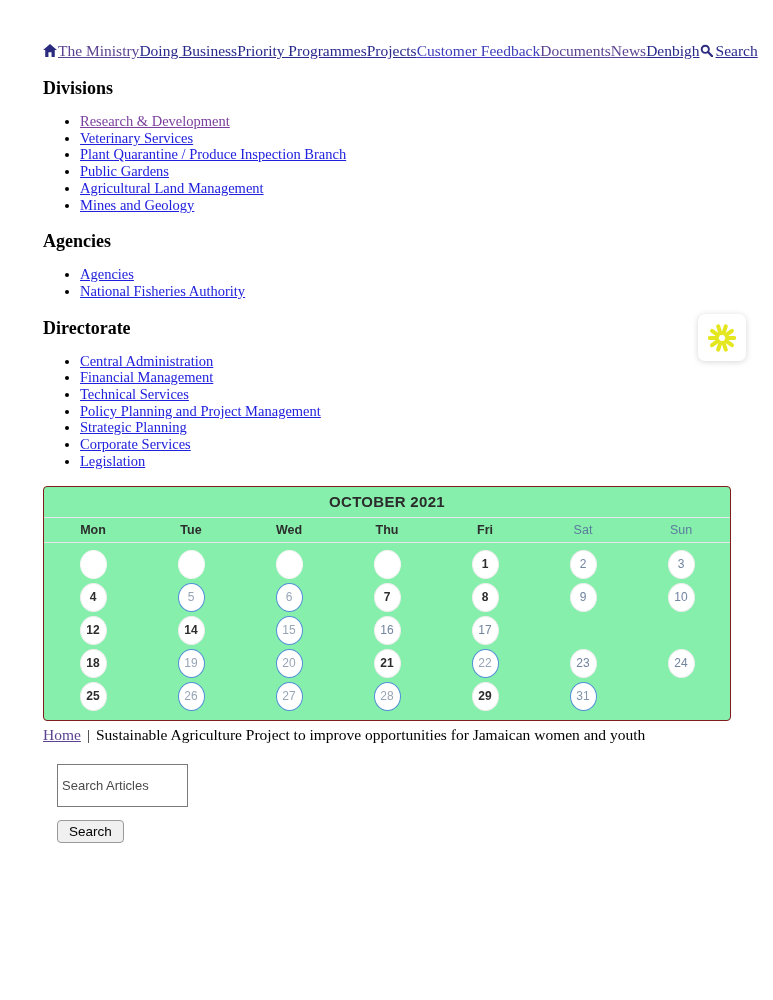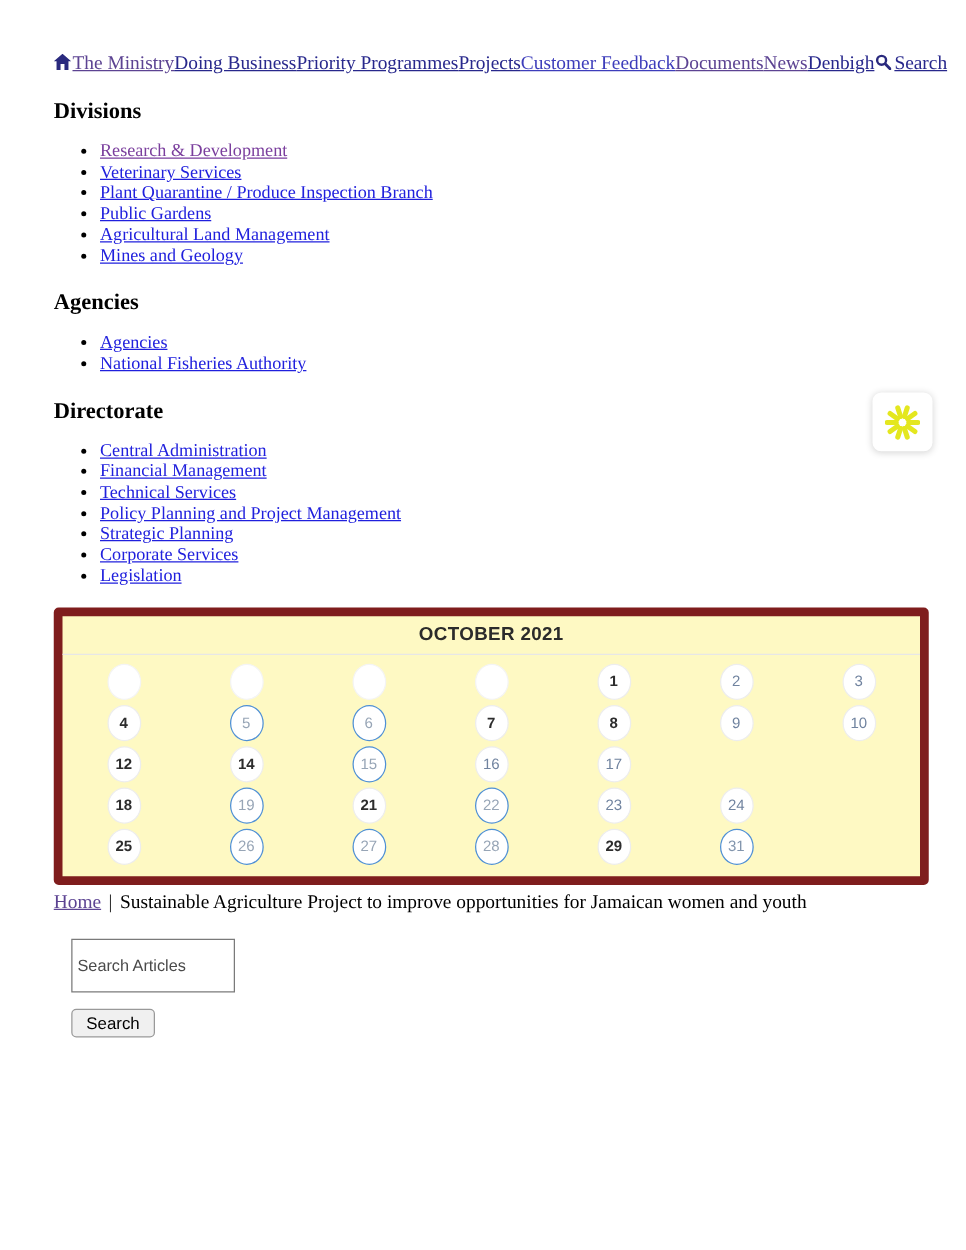--- a/index.html
+++ b/index.html
@@ -15,22 +15,22 @@
   nav a.mid{color:#3d3dbb;}
   .home-ic{vertical-align:-1px;margin-right:1px;}
 
   
   section h3{font-size:18px;font-weight:bold;margin:18px 0 14px 0;color:#000;}
   section ul{margin:14px 0 16px 0;padding-left:37px;font-size:14.5px;line-height:16.7px;}
   section ul a{color:#2020dd;text-decoration:underline;cursor:pointer;}
   section ul a.v{color:#7a3e9d;}
 
   
-  .calendar{width:686px;border:7px solid #7f1d1d;border-radius:4px;margin-top:2px;
-            font-family:"Liberation Sans", sans-serif;background:#fef9c3;}
+  .calendar{width:686px;border:1px solid #7f1d1d;border-radius:4px;margin-top:2px;
+            font-family:"Liberation Sans", sans-serif;background:#86efac;}
   .cal-title{height:30px;line-height:30px;text-align:center;font-size:15px;font-weight:600;
              color:#2b2b2b;letter-spacing:.3px;border-bottom:1px solid #e7e7e7;}
   .cal-dow{display:grid;grid-template-columns:repeat(7,1fr);height:24px;align-items:center;
            border-bottom:1px solid #e7e7e7;font-size:12.5px;}
   .cal-dow span{text-align:center;color:#2d2d2d;font-weight:600;}
   .cal-dow span.we{color:#5b7b9e;font-weight:400;}
   .cal-weeks{padding:5px 0 7px 0;}
   .cal-row{display:grid;grid-template-columns:repeat(7,1fr);height:33px;}
   .cell{display:flex;align-items:center;justify-content:center;}
   .day{width:27px;height:29px;border-radius:50%;display:flex;align-items:center;justify-content:center;
@@ -102,20 +102,29 @@
           <li><a href="#">Policy Planning and Project Management</a></li>
           <li><a href="#">Strategic Planning</a></li>
           <li><a href="#">Corporate Services</a></li>
           <li><a href="#">Legislation</a></li>
         </ul>
       </section>
     </div>
 
   <div class="calendar">
     <div class="cal-title">OCTOBER 2021</div>
+    <div class="cal-dow" id="cal-dow">
+        <span>Mon</span>
+        <span>Tue</span>
+        <span>Wed</span>
+        <span>Thu</span>
+        <span>Fri</span>
+        <span class="we">Sat</span>
+        <span class="we">Sun</span>
+      </div>
     <div class="cal-weeks" id="cal-weeks">
         <div class="cal-row">
           <div class="cell">
             <div class="day blank"></div>
           </div>
           <div class="cell">
             <div class="day blank"></div>
           </div>
           <div class="cell">
             <div class="day blank"></div>
@@ -172,20 +181,23 @@
           <div class="cell">
             <div class="day we">17</div>
           </div>
         </div>
         <div class="cal-row">
           <div class="cell">
             <div class="day wd">18</div>
           </div>
           <div class="cell">
             <div class="day ev">19</div>
+          </div>
+          <div class="cell">
+            <div class="day ev">20</div>
           </div>
           <div class="cell">
             <div class="day wd">21</div>
           </div>
           <div class="cell">
             <div class="day ev">22</div>
           </div>
           <div class="cell">
             <div class="day we">23</div>
           </div>

